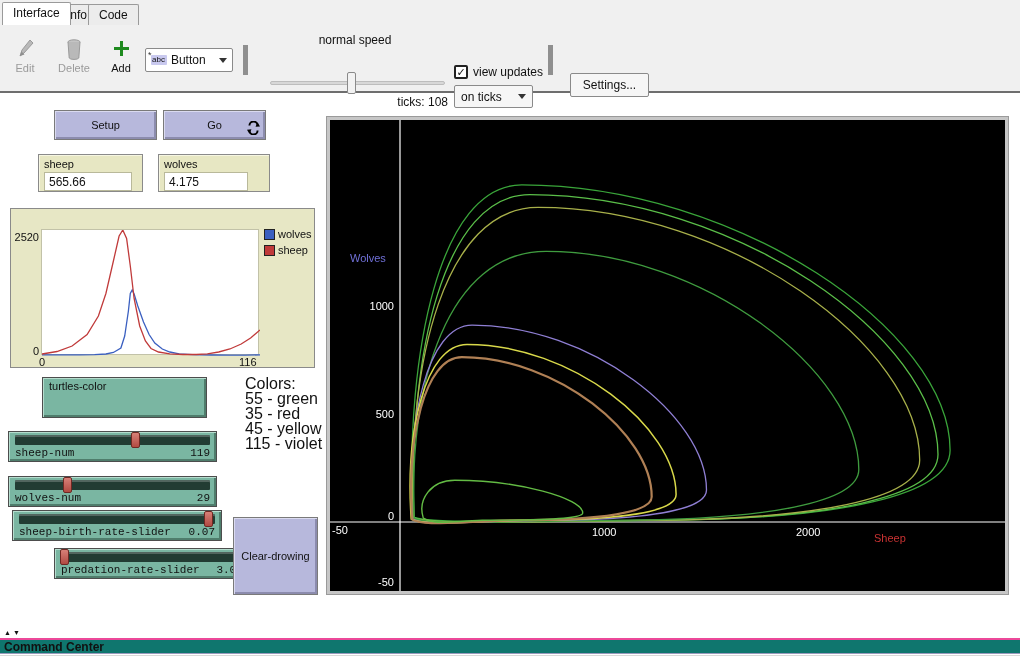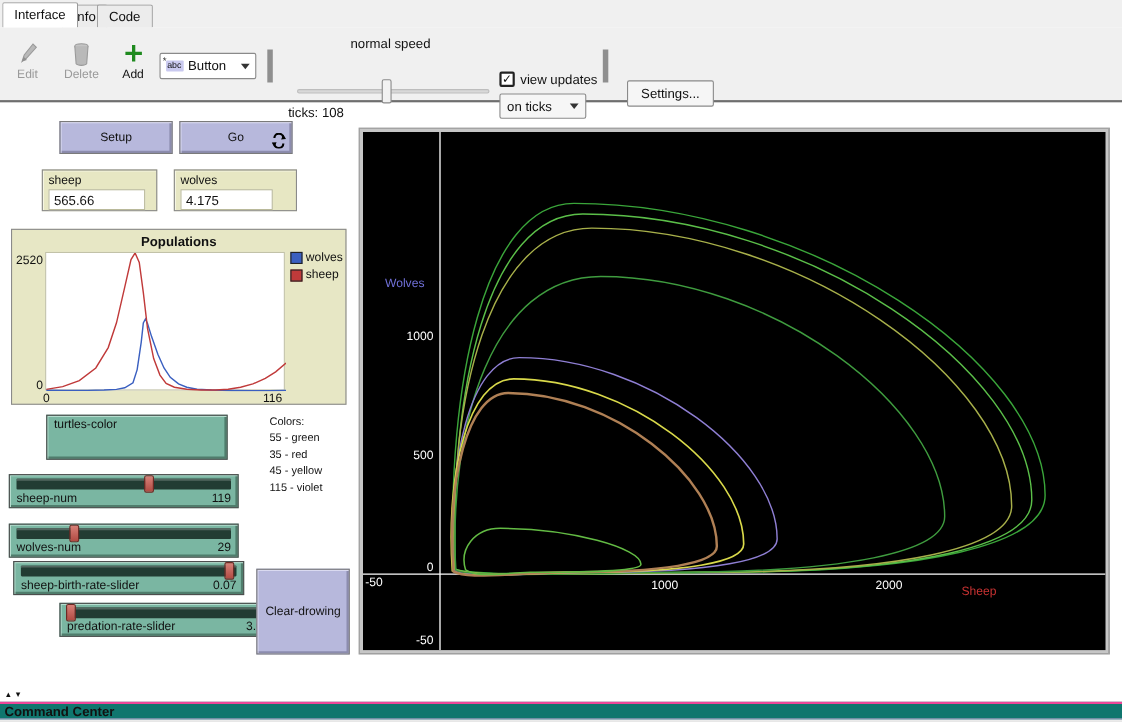--- a/index.html
+++ b/index.html
@@ -23,21 +23,21 @@
     border:1px solid #8a8a8a; border-radius:2px; display:flex; align-items:center; padding:0 5px; gap:4px; }
   #widget-dd .abc { background:#c9c9ef; font-size:8px; padding:0 2px 1px 1px; border-radius:1px; position:relative; }
   #widget-dd .star { position:absolute; top:-5px; left:-3px; font-size:9px; color:#333; }
   .dd-arrow { width:0; height:0; border-left:4px solid transparent; border-right:4px solid transparent;
     border-top:5px solid #333; margin-left:auto; }
   #speed-label { position:absolute; left:262px; top:8px; width:186px; text-align:center; color:#111; }
   #speed-track { position:absolute; left:270px; top:56px; width:175px; height:4px; background:#d8d8d8;
     border:1px solid #bdbdbd; border-radius:2px; }
   #speed-thumb { position:absolute; top:-10px; width:9px; height:22px; background:#f2f2f2;
     border:1px solid #8a8a8a; border-radius:2px; }
-  #ticks-label { position:absolute; left:262px; top:70px; width:186px; text-align:left; color:#111; }
+  #ticks-label { position:absolute; left:262px; top:70px; width:186px; text-align:right; color:#111; }
   #view-updates { position:absolute; left:454px; top:40px; display:flex; align-items:center; gap:5px; color:#111; }
   #vu-box { width:14px; height:14px; background:#fff; border:2px solid #222; border-radius:2px;
     font-size:11px; line-height:10px; text-align:center; font-weight:bold; }
   #update-mode { position:absolute; left:454px; top:60px; width:79px; height:23px; background:#f6f6f6;
     border:1px solid #8a8a8a; border-radius:2px; display:flex; align-items:center; padding:0 6px; color:#111; }
   #settings-btn { position:absolute; left:570px; top:48px; width:79px; height:24px; background:#f6f6f6;
     border:1px solid #8a8a8a; border-radius:2px; text-align:center; line-height:22px; color:#111; }
 
   
   .nl-button { position:absolute; background:#b7b8dc; border:1px solid #7a7a7a;
@@ -63,28 +63,28 @@
   
   .teal { background:#7ab6a2; border:1px solid #4d4d4d;
     box-shadow: inset 1px 1px 0 #b5ddce, inset -2px -2px 0 #4f7d6c; }
   #chooser { position:absolute; left:42px; top:377px; width:165px; height:41px; padding:2px 6px; }
   #chooser .clabel { font-size:11px; }
   #chooser .cfield { margin-top:1px; height:19px; background:#8cc7b3; border:1px solid #5d8b7a;
     box-shadow: inset 1px 1px 0 #cdeadf; display:flex; align-items:center; padding:0 5px; font-size:12px; }
   .ch-arrow { width:0; height:0; border-left:5px solid transparent; border-right:5px solid transparent;
     border-top:8px solid #a0433c; margin-left:auto; }
 
-  #note { position:absolute; left:245px; top:376px; font-size:10px; line-height:15px; }
+  #note { position:absolute; left:245px; top:376px; font-size:16px; line-height:15px; }
 
   .nl-slider { position:absolute; width:209px; height:31px; padding:3px 6px 2px 6px; }
   .nl-slider .track { position:relative; height:10px; background:#223c33; border-radius:1px;
     box-shadow: inset 0 2px 0 rgba(255,255,255,0.22); }
   .nl-slider .thumb { position:absolute; top:-3px; width:9px; height:16px;
     background:linear-gradient(#d88078,#b14a42); border:1px solid #6f2823; border-radius:2px; }
-  .nl-slider .srow { display:flex; justify-content:space-between; margin-top:2px; font-size:11px; }
+  .nl-slider .srow { display:flex; justify-content:space-between; margin-top:2px; font-size:11px;font-family:Liberation Mono, monospace; }
 
   
   #view { position:absolute; left:327px; top:117px; width:681px; height:477px;
     border:3px solid #c6c6c6; outline:1px solid #9a9a9a; background:#000; }
   #view-inner { position:absolute; left:0; top:0; width:675px; height:471px; }
   .vlabel { position:absolute; font-size:11px; }
   .vtick { color:#fff; }
 
   
   #splitter { position:absolute; left:0px; top:628px; width:1020px; height:10px; background:#fff; }
@@ -169,21 +169,20 @@
 <div class="monitor" style="left:38px; top:154px; width:105px; height:38px;">
   <div class="mlabel">sheep</div>
   <div class="mvalue" style="width:88px;">565.66</div>
 </div>
 <div class="monitor" style="left:158px; top:154px; width:112px; height:38px;">
   <div class="mlabel">wolves</div>
   <div class="mvalue" style="width:84px;">4.175</div>
 </div>
 
 <div id="plot-widget">
-  <div id="plot-title">Populations</div>
   <div id="plot-area">
     <svg id="plot-svg" width="218" height="126" viewBox="0 0 218 126">
         <polyline points="0.0,124.8 18.8,124.9 37.6,124.9 52.6,124.6 63.9,124.0 71.4,122.5 78.9,118.0 82.7,106.0 86.4,81.0 88.3,63.5 90.2,60.0 92.1,64.0 95.8,76.0 101.5,92.0 107.1,104.5 112.8,113.0 120.3,119.0 127.8,122.0 137.2,123.8 150.3,124.6 169.1,125.0 187.9,125.1 203.0,125.1 218.0,124.9" fill="none" stroke="#3a5fc0" stroke-width="1.3"></polyline>
         <polyline points="0.0,124.0 15.0,121.5 30.1,116.0 45.1,104.5 56.4,86.0 63.9,63.5 71.4,31.0 77.1,6.0 80.8,0.0 84.6,8.5 88.3,36.0 92.1,68.5 97.7,96.0 103.4,111.0 109.0,118.5 116.5,122.0 127.8,123.8 140.9,124.5 154.1,124.5 165.4,123.8 176.7,122.0 187.9,119.0 199.2,114.0 208.6,108.0 218.0,100.0" fill="none" stroke="#c03a3a" stroke-width="1.3"></polyline>
       </svg>
   </div>
   <span class="ptick" style="left:2px; top:22px; width:26px; text-align:right;">2520</span>
   <span class="ptick" style="left:2px; top:136px; width:26px; text-align:right;">0</span>
   <span class="ptick" style="left:28px; top:147px;">0</span>
   <span class="ptick" style="left:228px; top:147px;">116</span>

